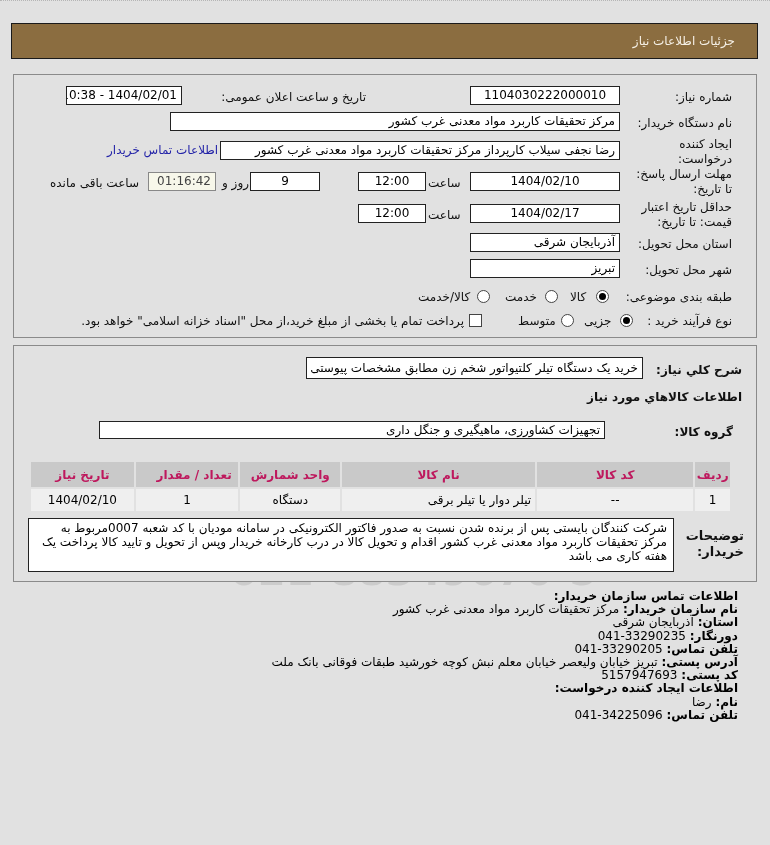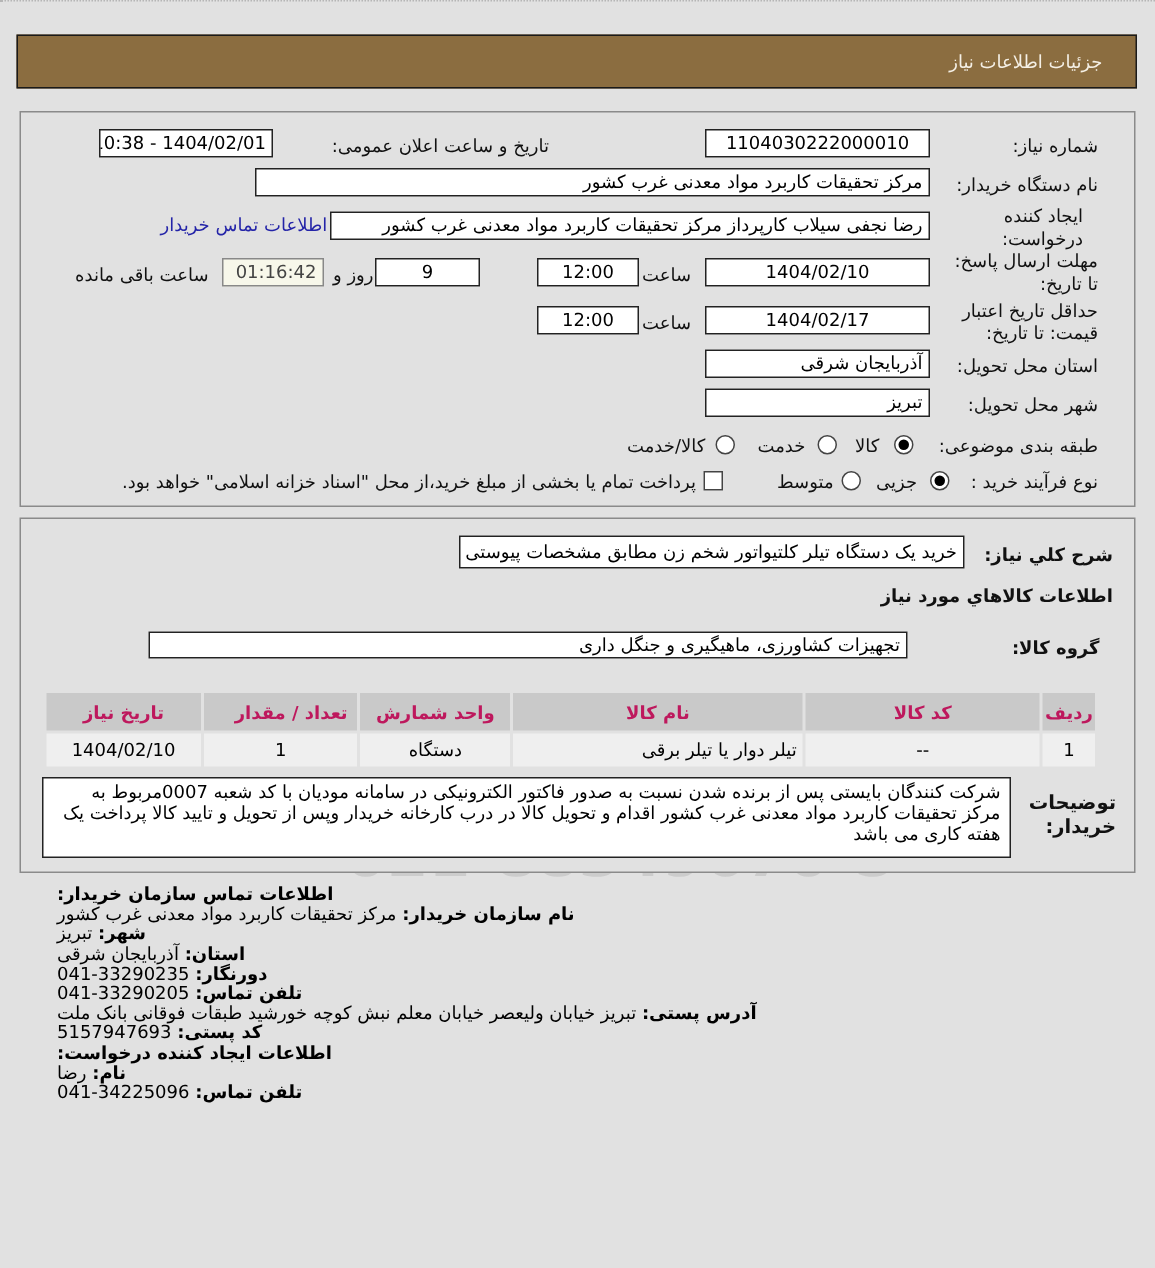--- a/index.html
+++ b/index.html
@@ -82,21 +82,21 @@
   table.items td {
     background: #efefef; height: 22px; text-align: center;
   }
   .desc-box {
     position: absolute; left: 28px; top: 518px; width: 646px; height: 54px;
     background: #fff; border: 1px solid #222; padding: 2px 6px;
     font-size: 12px; line-height: 14px; text-align: right;
   }
   .contact {
     position: absolute; right: 32px; top: 590px; width: 700px;
-    font-size: 12px; line-height: 13.2px; text-align: left;
+    font-size: 12px; line-height: 13.2px; text-align: right;
   }
   .contact div { white-space: nowrap; }
   .contact b { font-weight: bold; }
 
   .watermark {
     position: absolute; pointer-events: none; color: rgba(150,150,150,0.28);
     font-weight: bold; white-space: nowrap; direction: ltr;
   }
 </style>
 </head>
@@ -115,21 +115,21 @@
 <div class="panel panel-top"></div>
 
 <div class="lbl" style="right:38px;top:90px;">شماره نیاز:</div>
 <div class="box center" style="left:470px;top:86px;width:150px;">1104030222000010</div>
 <div class="lbl" style="left:222px;top:90px;width:144px;">تاریخ و ساعت اعلان عمومی:</div>
 <div class="box center" style="left:66px;top:86px;width:116px;">1404/02/01 - 10:38</div>
 
 <div class="lbl" style="right:38px;top:116px;">نام دستگاه خریدار:</div>
 <div class="box right" style="left:170px;top:112px;width:450px;">مرکز تحقیقات کاربرد مواد معدنی غرب کشور</div>
 
-<div class="lbl two" style="right:48px;top:137px;width:74px;">ایجاد کننده درخواست:</div>
+<div class="lbl two" style="right:38px;top:137px;width:74px;">ایجاد کننده درخواست:</div>
 <div class="box right" style="left:220px;top:141px;width:400px;">رضا نجفی سیلاب کارپرداز مرکز تحقیقات کاربرد مواد معدنی غرب کشور</div>
 <div class="link" style="left:107px;top:143px;">اطلاعات تماس خریدار</div>
 
 <div class="lbl two" style="right:38px;top:167px;width:100px;">مهلت ارسال پاسخ: تا تاریخ:</div>
 <div class="box center" style="left:470px;top:172px;width:150px;">1404/02/10</div>
 <div class="lbl" style="left:428px;top:176px;">ساعت</div>
 <div class="box center" style="left:358px;top:172px;width:68px;">12:00</div>
 <div class="box center" style="left:250px;top:172px;width:70px;">9</div>
 <div class="lbl" style="left:222px;top:176px;">روز و</div>
 <div class="box center timer" style="left:148px;top:172px;width:68px;padding-left:21px;">01:16:42</div>
@@ -194,21 +194,20 @@
     </tr>
   </tbody>
 </table>
 
 <div class="lbl two bold" style="right:26px;top:528px;width:62px;font-size:13px;line-height:16px;">توضیحات خریدار:</div>
 <div class="desc-box">شرکت کنندگان بایستی پس از برنده شدن نسبت به صدور فاکتور الکترونیکی در سامانه مودیان با کد شعبه 0007مربوط به مرکز تحقیقات کاربرد مواد معدنی غرب کشور اقدام و تحویل کالا در درب کارخانه خریدار وپس از تحویل و تایید کالا پرداخت یک هفته کاری می باشد</div>
 
 <div class="contact">
   <div><b>اطلاعات تماس سازمان خریدار:</b></div>
   <div><b>نام سازمان خریدار:</b> <span>مرکز تحقیقات کاربرد مواد معدنی غرب کشور</span></div>
-  <div><b>شهر:</b> <span>تبریز</span></div>
   <div><b>استان:</b> <span>آذربایجان شرقی</span></div>
   <div><b>دورنگار:</b> <span style="direction:ltr;unicode-bidi:embed;">041-33290235</span></div>
   <div><b>تلفن تماس:</b> <span style="direction:ltr;unicode-bidi:embed;">041-33290205</span></div>
   <div><b>آدرس پستی:</b> <span>تبریز خیابان ولیعصر خیابان معلم نبش کوچه خورشید طبقات فوقانی بانک ملت</span></div>
   <div><b>کد پستی:</b> <span>5157947693</span></div>
   <div><b>اطلاعات ایجاد کننده درخواست:</b></div>
   <div><b>نام:</b> <span>رضا</span></div>
   <div><b>تلفن تماس:</b> <span style="direction:ltr;unicode-bidi:embed;">041-34225096</span></div>
 </div>
 

